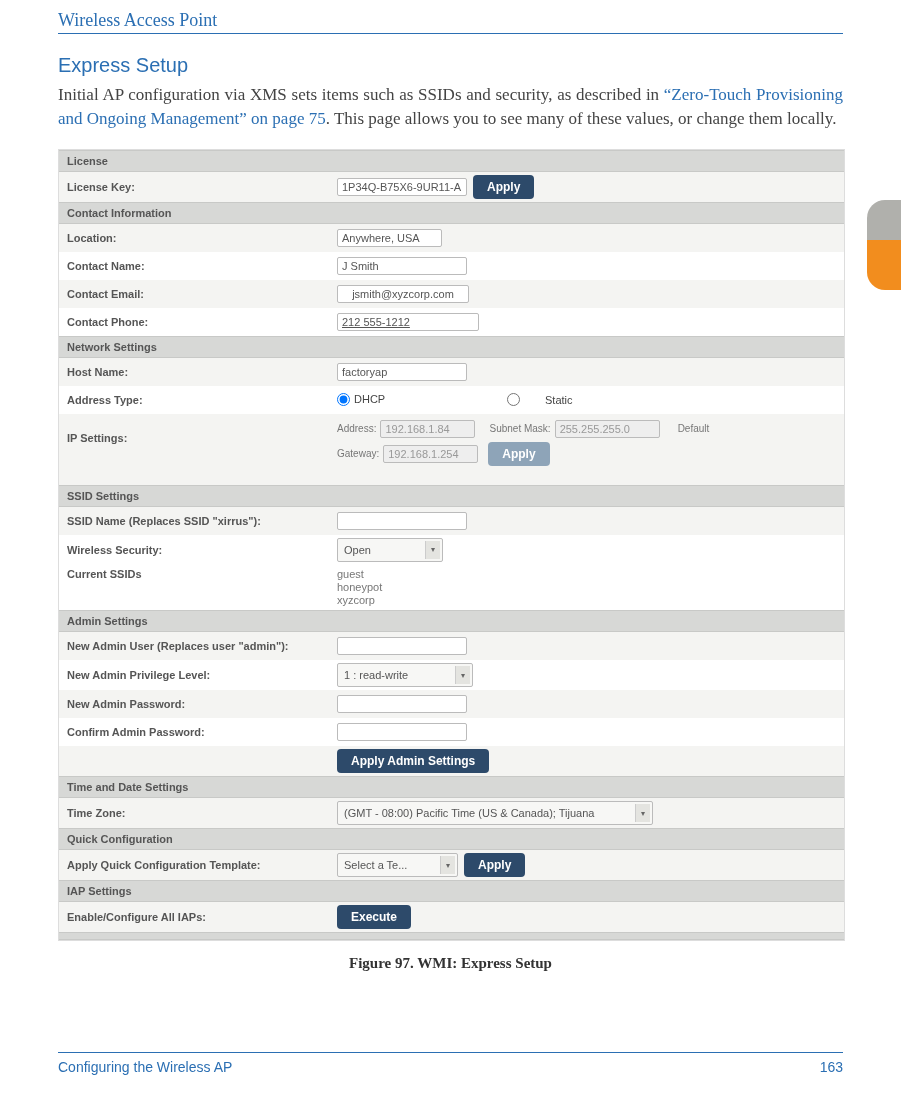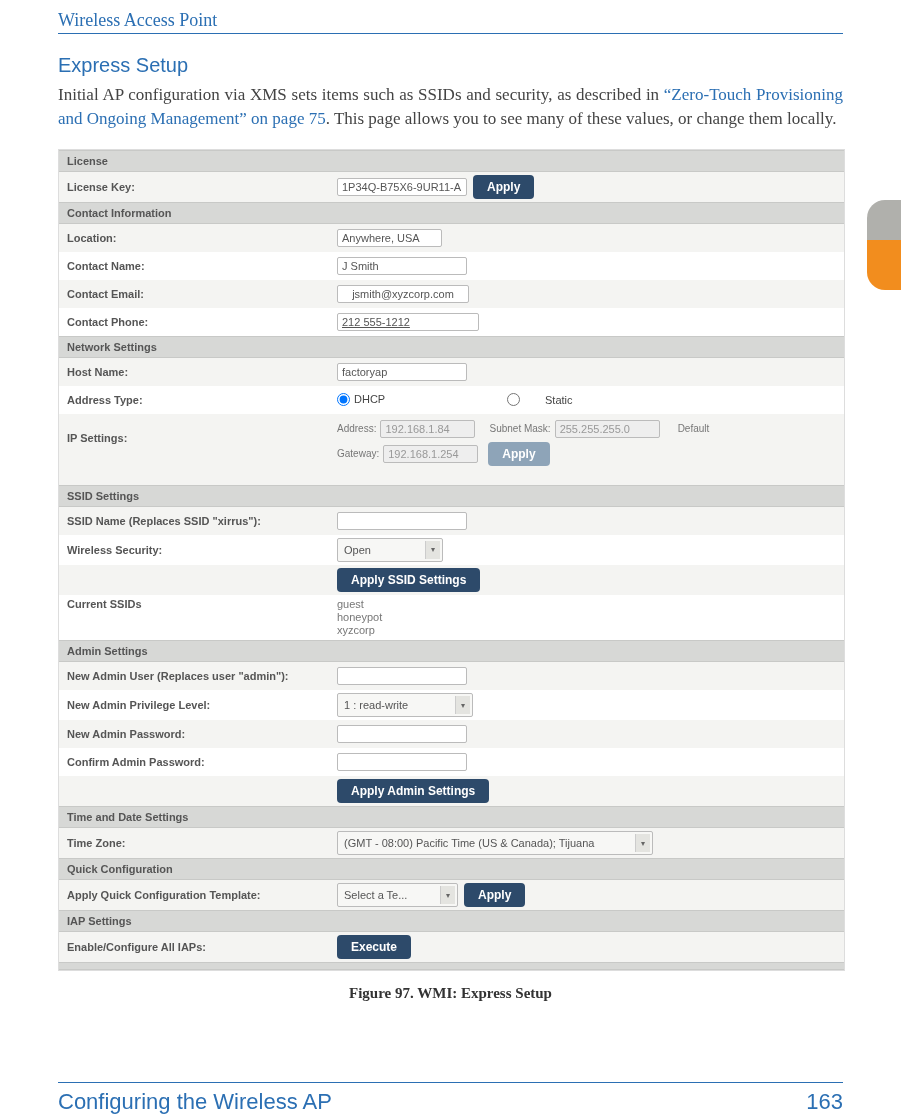--- a/index.html
+++ b/index.html
@@ -160,21 +160,21 @@
   .sub-label { font-size: 10px; color: #777; margin-right: 4px; }
   .plain-list div { color: #777; font-size: 11px; line-height: 1.2; }
   .footer {
     margin-top: 80px;
     border-top: 1px solid #2b6fb3;
     padding-top: 6px;
     display: flex;
     justify-content: space-between;
     font-family: Verdana, Arial, sans-serif;
     color: #2b6fb3;
-    font-size: 22px;
+    font-size: 14px;
   }
 </style>
 </head>
 <body>
 
 <div class="page">
   <div class="tab-shape">
     <div class="grey"></div>
     <div class="orange"></div>
   </div>
@@ -259,24 +259,20 @@
         <div class="ui-label">SSID Name (Replaces SSID "xirrus"):</div>
         <input class="ui-input" style="width: 130px;">
       </div>
       <div class="ui-row">
         <div class="ui-label">Wireless Security:</div>
         <div class="ui-select" style="width:80px">
           <span>Open</span>
           <span class="caret">▾</span>
         </div>
       </div>
-      <div class="ui-row alt">
-        <div class="ui-label"></div>
-        <button class="ui-btn">Apply SSID Settings</button>
-      </div>
       <div class="ui-row" style="align-items:flex-start">
         <div class="ui-label">Current SSIDs</div>
         <div class="plain-list">
           <div>guest</div>
           <div>honeypot</div>
           <div>xyzcorp</div>
         </div>
       </div>
 
       <div class="ui-section-head">Admin Settings</div>

